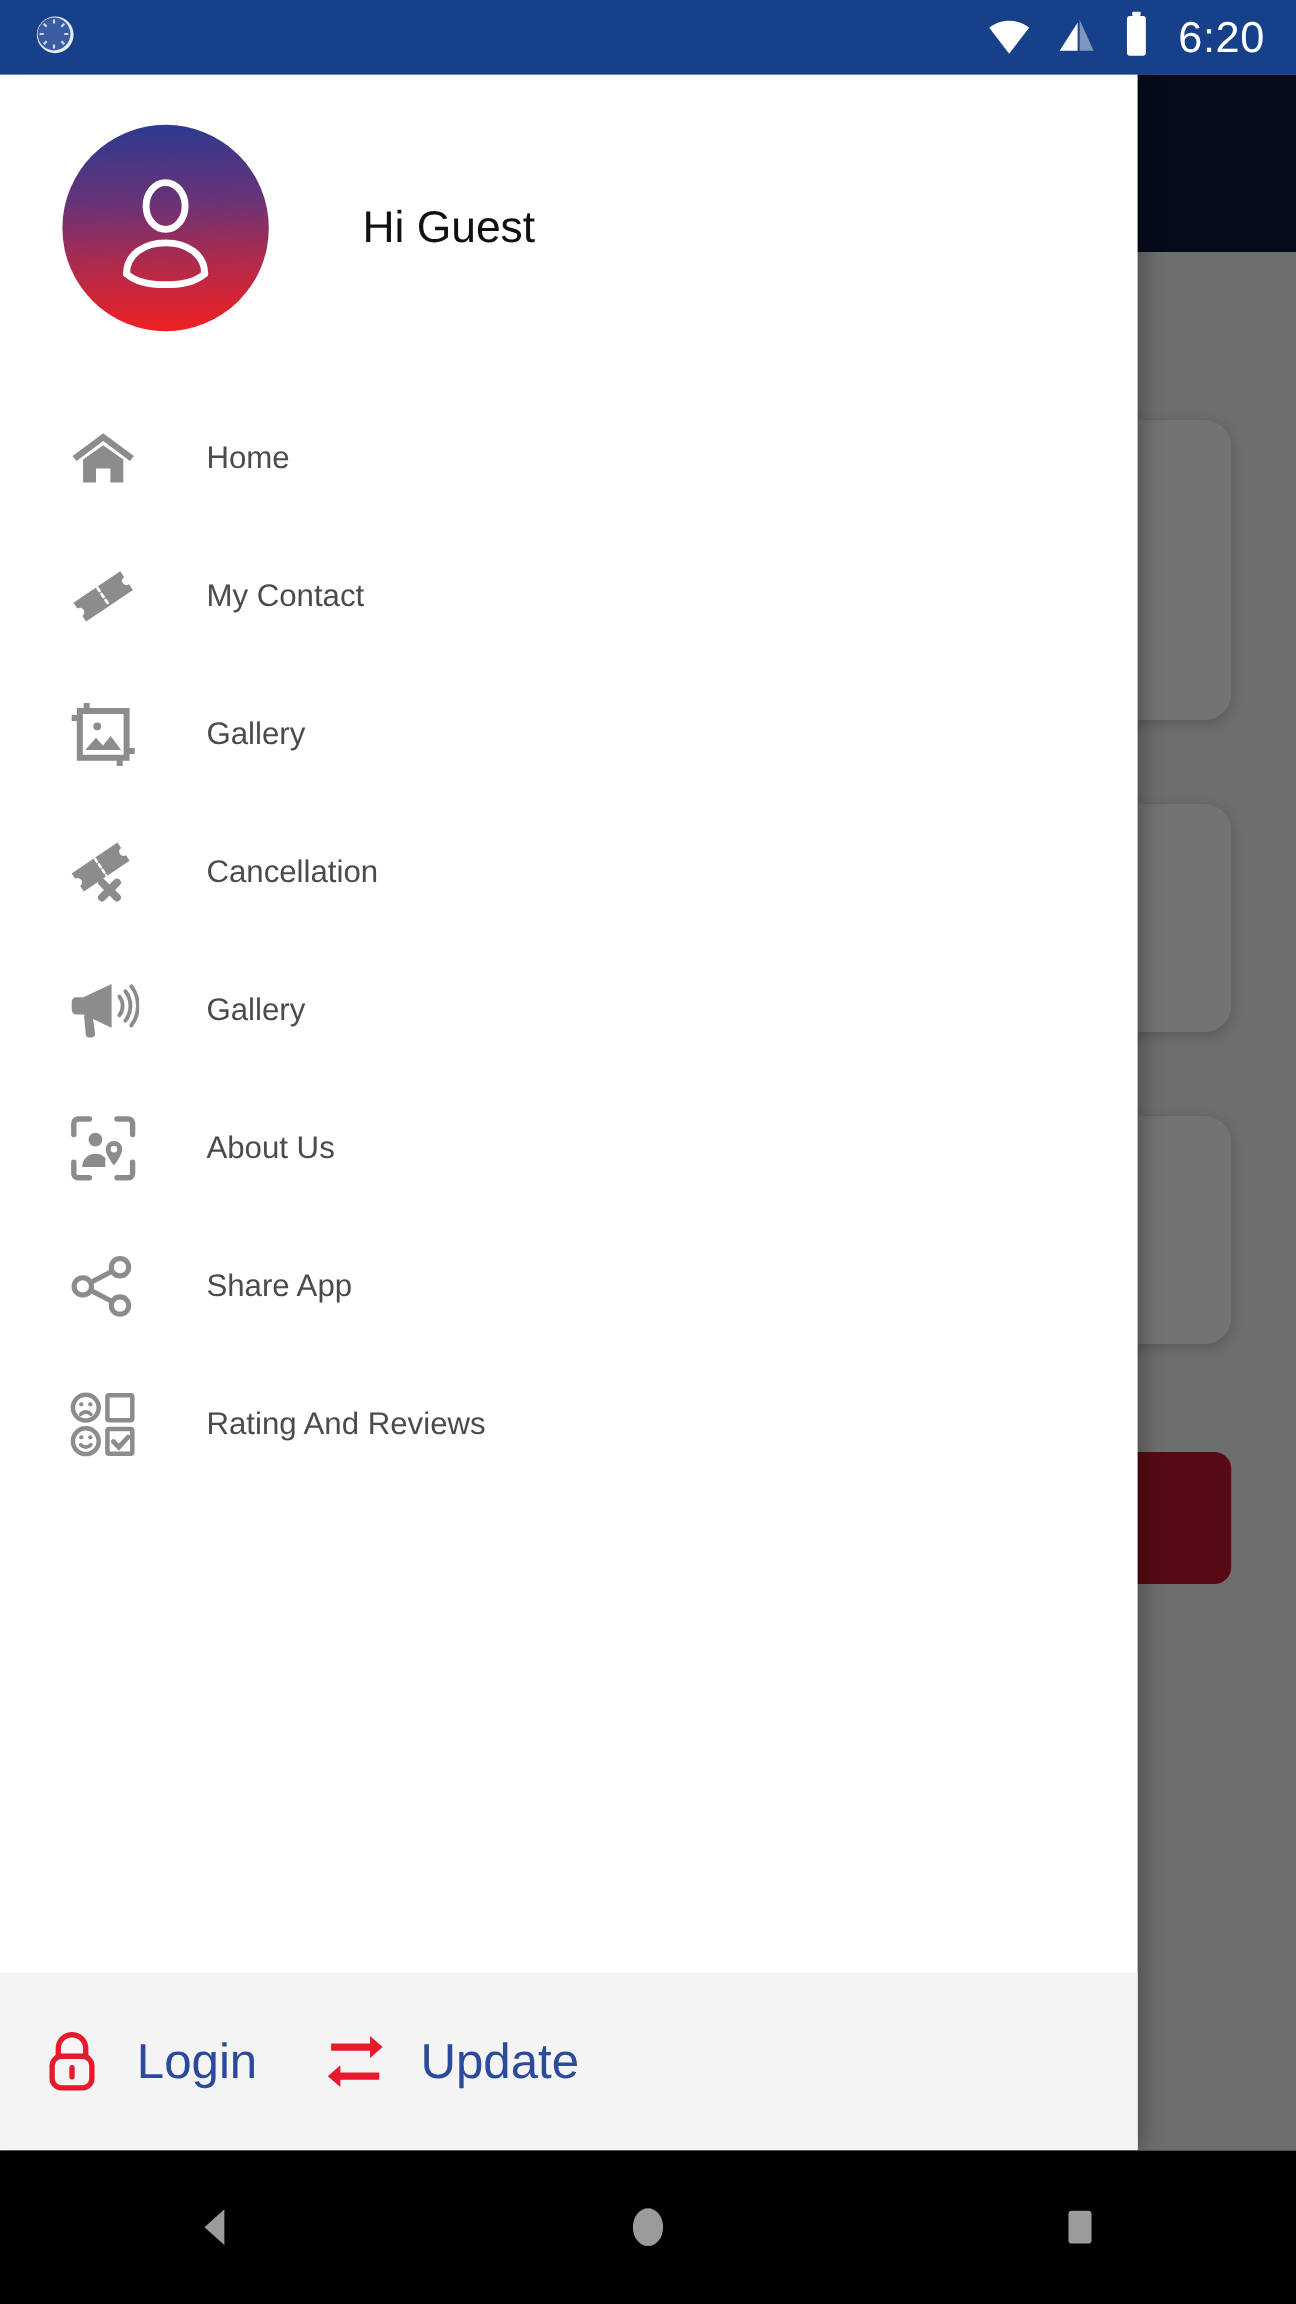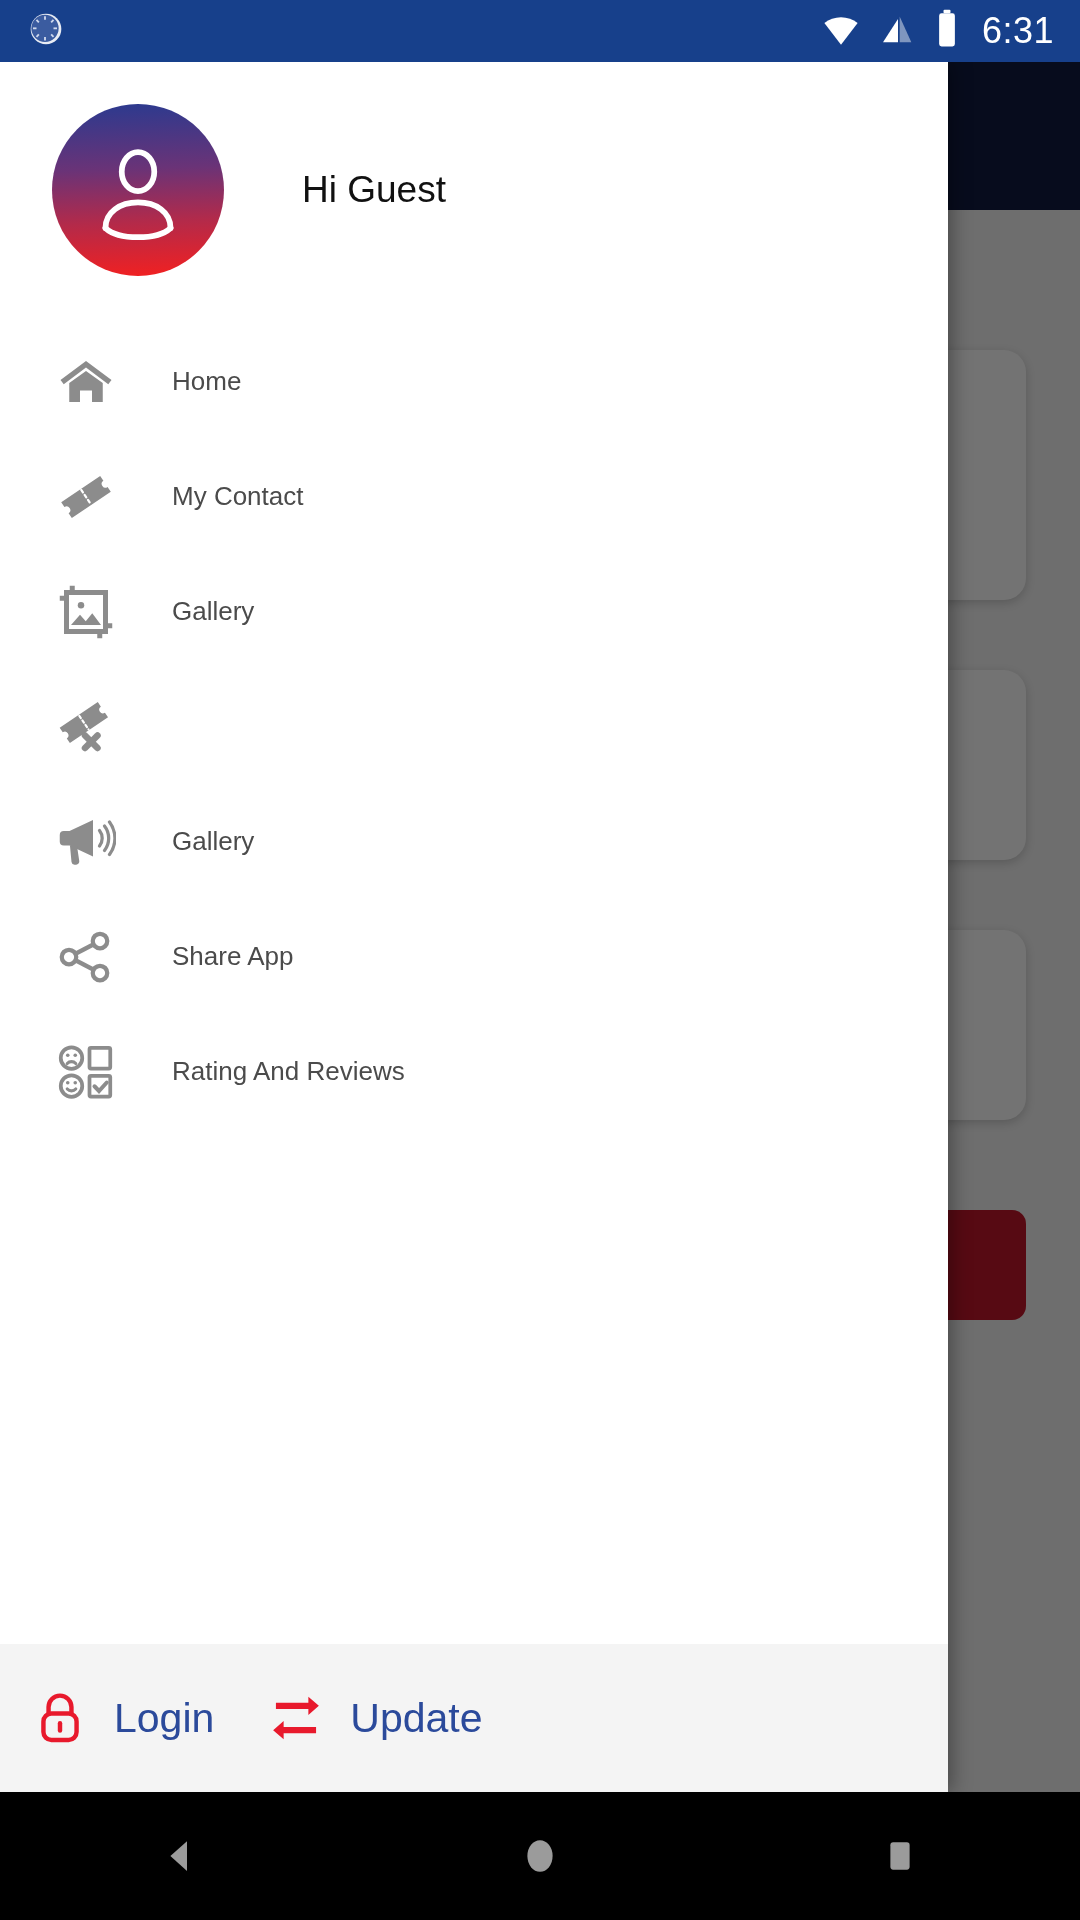--- a/index.html
+++ b/index.html
@@ -204,21 +204,21 @@
         <path fill="#ffffff" d="M3 20h9V6L3 20z"></path>
         <path fill="#ffffff" opacity="0.45" d="M13 4.5V20h7L13 4.5z"></path>
       </svg>
     </span>
     <span>
       <svg width="26" height="42" viewBox="0 0 12 24">
         <rect x="4" y="1" width="4" height="2" rx="0.6" fill="#ffffff"></rect>
         <rect x="1.5" y="3" width="9" height="19" rx="1.4" fill="#ffffff"></rect>
       </svg>
     </span>
-    <span id="sb-time">6:31</span>
+    <span id="sb-time">6:20</span>
   </div>
 </div>
 
 <div id="drawer">
 
   <div id="drawer-header">
     <div id="avatar">
       <svg width="110" height="110" viewBox="0 0 24 24">
         <ellipse cx="12" cy="8" rx="3.55" ry="4.25" fill="none" stroke="#ffffff" stroke-width="1.25"></ellipse>
         <path d="M4.9 20.3c0-3.5 3.2-5.6 7.1-5.6s7.1 2.1 7.1 5.6" fill="none" stroke="#ffffff" stroke-width="1.25" stroke-linecap="round"></path>
@@ -277,37 +277,54 @@
             <g stroke="#ffffff" stroke-width="0.85" stroke-linecap="round" stroke-dasharray="1.1 1.1">
               <line x1="11" y1="7" x2="11" y2="13.6"></line>
             </g>
           </g>
           <g stroke="#8c8c8c" stroke-width="2.6" stroke-linecap="round">
             <line x1="11.6" y1="15.4" x2="16.6" y2="20.4"></line>
             <line x1="16.6" y1="15.4" x2="11.6" y2="20.4"></line>
           </g>
         </svg>
       </span>
+      <span class="menu-label">Cancellation</span>
     </div>
 
     <div class="menu-item">
       <span class="menu-icon">
         <svg width="60" height="60" viewBox="0 0 24 24">
           <path fill="#8c8c8c" d="M14.8 3.2L5.4 7.6H3.1a1.6 1.6 0 0 0-1.6 1.6v2.6a1.6 1.6 0 0 0 1.6 1.6h2.3l9.4 4.4V3.2z"></path>
           <path fill="#8c8c8c" d="M5.6 13.6h2.8l.9 6a1.25 1.25 0 0 1-1.23 1.45h-.6A1.25 1.25 0 0 1 6.2 20l-.6-6.4z"></path>
           <g fill="none" stroke="#8c8c8c" stroke-width="1.3" stroke-linecap="round">
             <path d="M17.4 7.4a5 5 0 0 1 0 6.2"></path>
             <path d="M19.4 5.6a8 8 0 0 1 0 9.8"></path>
             <path d="M21.4 4a10.8 10.8 0 0 1 0 13"></path>
           </g>
         </svg>
       </span>
       <span class="menu-label">Gallery</span>
     </div>
 
+    <div class="menu-item">
+      <span class="menu-icon">
+        <svg width="60" height="60" viewBox="0 0 24 24">
+          <g fill="none" stroke="#8c8c8c" stroke-width="1.8" stroke-linecap="round">
+            <path d="M2.2 7.4V3.6a1.4 1.4 0 0 1 1.4-1.4h3.8"></path>
+            <path d="M16.6 2.2h3.8a1.4 1.4 0 0 1 1.4 1.4v3.8"></path>
+            <path d="M21.8 16.6v3.8a1.4 1.4 0 0 1-1.4 1.4h-3.8"></path>
+            <path d="M7.4 21.8H3.6a1.4 1.4 0 0 1-1.4-1.4v-3.8"></path>
+          </g>
+          <circle cx="9.4" cy="9.1" r="2.3" fill="#8c8c8c"></circle>
+          <path fill="#8c8c8c" d="M5 18.2c0-2.6 2-4.4 4.4-4.4 1.3 0 2.5.5 3.3 1.4v3H5v0z"></path>
+          <path fill="#8c8c8c" d="M15.6 9.5a2.75 2.75 0 0 0-2.75 2.75c0 2 2.75 5.4 2.75 5.4s2.75-3.4 2.75-5.4A2.75 2.75 0 0 0 15.6 9.5zm0 3.85a1.1 1.1 0 1 1 0-2.2 1.1 1.1 0 0 1 0 2.2z"></path>
+        </svg>
+      </span>
+      <span class="menu-label">About Us</span>
+    </div>
 
 
     <div class="menu-item">
       <span class="menu-icon">
         <svg width="60" height="60" viewBox="0 0 24 24">
           <g fill="none" stroke="#8c8c8c" stroke-width="1.7">
             <circle cx="5.2" cy="12" r="2.9"></circle>
             <circle cx="17.6" cy="5.6" r="2.9"></circle>
             <circle cx="17.6" cy="18.4" r="2.9"></circle>
             <line x1="7.8" y1="10.7" x2="15.1" y2="6.9"></line>

